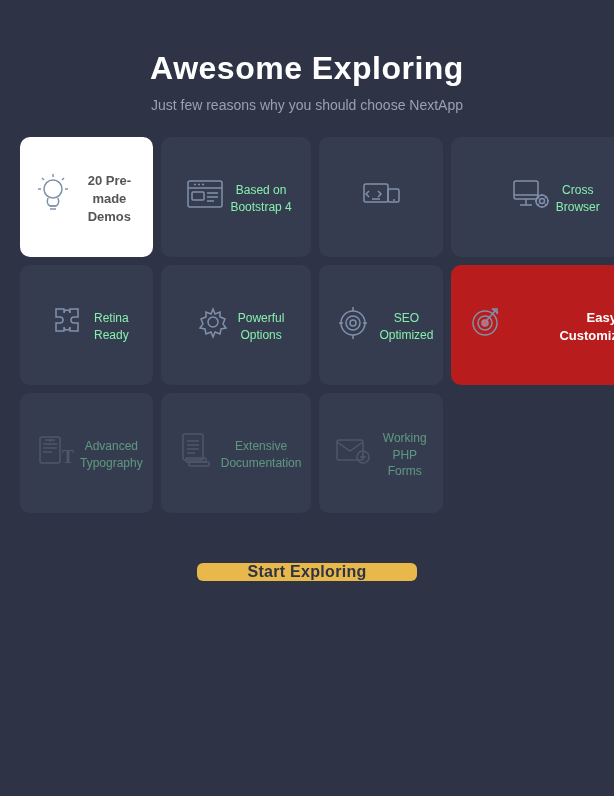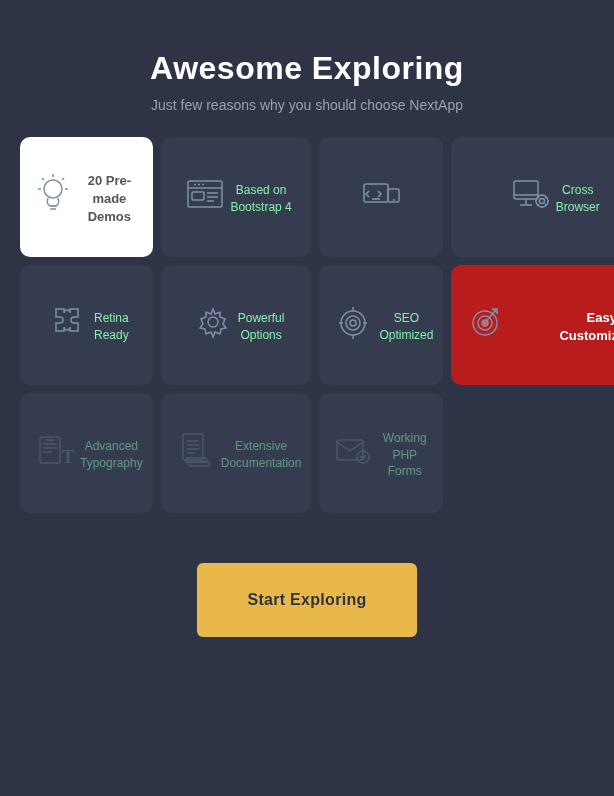--- a/index.html
+++ b/index.html
@@ -87,21 +87,21 @@
       font-size: 13px;
       font-weight: 600;
     }
 
     .start-button {
       margin-top: 50px;
       background-color: #e8b84b;
       color: #2e3446;
       border: none;
       border-radius: 6px;
-      padding: 28px 50px;
+      padding: 0 50px;
       font-size: 16px;
       font-weight: 700;
       cursor: pointer;
       letter-spacing: 0.3px;
     }
 
     .dimmed .card-icon svg {
       stroke: #5a6278;
       opacity: 0.7;
     }

